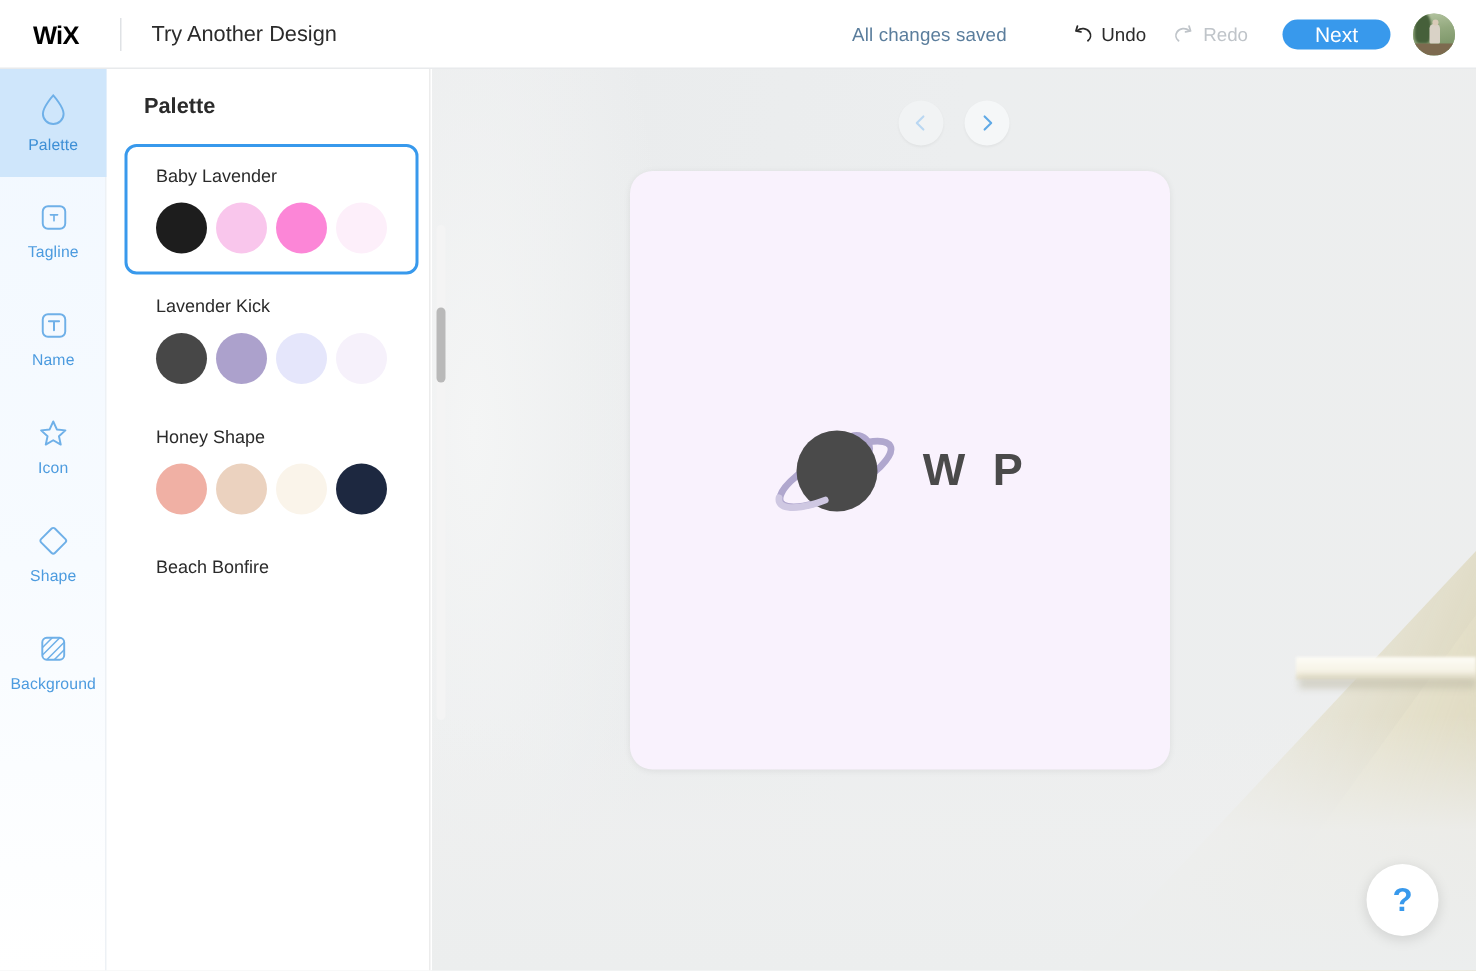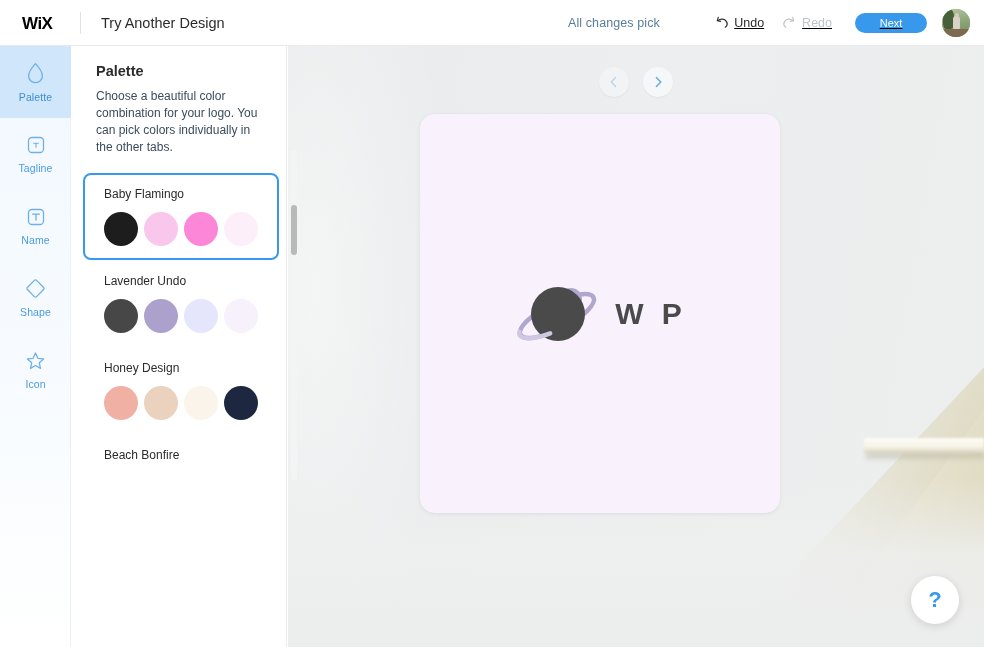--- a/index.html
+++ b/index.html
@@ -61,41 +61,40 @@
     font-size: 12.5px;
     color: #5a7d9c;
     letter-spacing: 0.1px;
   }
   .hdr-right {
     position: absolute;
     right: 14px;
     display: flex;
     align-items: center;
     gap: 0;
-    text-decoration: underline;
   }
   .undo-btn, .redo-btn {
     display: flex;
     align-items: center;
     gap: 5px;
     font-size: 12.5px;
     padding: 0 9px;
     cursor: pointer;
     color: #2b2b2b;
   }
   .redo-btn { color: #bfc4c9; cursor: default; }
   .arrow-ico { display: block; }
   .next-btn {
     margin-left: 14px;
     width: 72px;
     height: 20px;
     border-radius: 16px;
     background: #3899ec;
     color: #ffffff;
-    font-size: 11px;
+    font-size: 14px;
     border: none;
     cursor: pointer;
     font-family: "Liberation Sans", sans-serif;
     display: flex;
     align-items: center;
     justify-content: center;
   }
   .avatar {
     margin-left: 15px;
     width: 28px;
@@ -386,21 +385,21 @@
 
   <div class="header">
     <div class="wix-logo">
       <svg width="40" height="18" viewBox="0 0 40 18">
         <text x="0" y="15" font-family="Liberation Sans, sans-serif" font-size="17" font-weight="bold" fill="#000000" letter-spacing="-0.5">WiX</text>
       </svg>
     </div>
     <div class="header-divider"></div>
     <div class="header-title">Try Another Design</div>
 
-    <div class="saved-status">All changes pick</div>
+    <div class="saved-status">All changes saved</div>
 
     <div class="hdr-right">
       <div class="undo-btn">
         <svg class="arrow-ico" width="15" height="14" viewBox="0 0 15 14">
           <path d="M4.2 4.4 C6.6 2.3 10.6 2.7 12.3 5.3 C13.6 7.3 13.1 9.8 11.3 11.2" stroke="#2b2b2b" stroke-width="1.2" fill="none" stroke-linecap="round"></path>
           <path d="M4.3 1.4 L3.3 4.6 L6.6 5.3" stroke="#2b2b2b" stroke-width="1.2" fill="none" stroke-linecap="round" stroke-linejoin="round"></path>
         </svg>
         <span>Undo</span>
       </div>
       <div class="redo-btn">
@@ -440,66 +439,79 @@
 
     <div class="nav-item">
       <svg class="nav-ico" width="20" height="20" viewBox="0 0 20 20">
         <rect x="2.5" y="2.5" width="15" height="15" rx="3.5" fill="none" stroke="#6fb0e8" stroke-width="1.3"></rect>
         <path d="M6.6 7.2 L13.4 7.2 M10 7.2 L10 13.2" stroke="#6fb0e8" stroke-width="1.3" stroke-linecap="round"></path>
       </svg>
       <span class="nav-label">Name</span>
     </div>
 
     <div class="nav-item">
+      <svg class="nav-ico" width="21" height="20" viewBox="0 0 21 20">
+        <path d="M10.5 2 L12.9 7.3 L18.6 7.9 L14.3 11.8 L15.5 17.4 L10.5 14.5 L5.5 17.4 L6.7 11.8 L2.4 7.9 L8.1 7.3 Z" fill="none" stroke="#6fb0e8" stroke-width="1.3" stroke-linejoin="round"></path>
+      </svg>
+      <span class="nav-label">Icon</span>
+    </div>
+
+    <div class="nav-item">
       <svg class="nav-ico" width="21" height="21" viewBox="0 0 21 21">
         <rect x="4" y="4" width="13" height="13" rx="1.5" fill="none" stroke="#6fb0e8" stroke-width="1.3" transform="rotate(45 10.5 10.5)"></rect>
       </svg>
       <span class="nav-label">Shape</span>
     </div>
 
     <div class="nav-item">
-      <svg class="nav-ico" width="21" height="20" viewBox="0 0 21 20">
-        <path d="M10.5 2 L12.9 7.3 L18.6 7.9 L14.3 11.8 L15.5 17.4 L10.5 14.5 L5.5 17.4 L6.7 11.8 L2.4 7.9 L8.1 7.3 Z" fill="none" stroke="#6fb0e8" stroke-width="1.3" stroke-linejoin="round"></path>
-      </svg>
-      <span class="nav-label">Icon</span>
-    </div>
-
+      <svg class="nav-ico" width="21" height="21" viewBox="0 0 21 21">
+        <defs>
+          <clipPath id="hclip">
+              <rect x="3.2" y="3.2" width="14.6" height="14.6" rx="3"></rect>
+            </clipPath>
+        </defs>
+        <rect x="3.2" y="3.2" width="14.6" height="14.6" rx="3" fill="none" stroke="#6fb0e8" stroke-width="1.3"></rect>
+        <g clip-path="url(#hclip)" stroke="#6fb0e8" stroke-width="1">
+          <path d="M0 8 L8 0 M0 13 L13 0 M0 18 L18 0 M3 21 L21 3 M8 21 L21 8 M13 21 L21 13"></path>
+        </g>
+      </svg>
+      <span class="nav-label">Background</span>
+    </div>
   </div>
 
   <div class="panel">
     <div class="panel-inner">
       <div class="panel-title">Palette</div>
-      <div class="panel-desc">Choose a beautiful color combination for your logo. You can pick colors individually in the other tabs.</div>
 
       <div class="palette-list">
 
         <div class="palette-card selected">
-          <div class="palette-name">Baby Flamingo</div>
+          <div class="palette-name">Baby Lavender</div>
           <div class="swatch-row">
             <div class="swatch" style="background: rgb(29, 29, 29);"></div>
             <div class="swatch" style="background: rgb(249, 198, 236);"></div>
             <div class="swatch" style="background: rgb(252, 134, 215);"></div>
             <div class="swatch" style="background: rgb(253, 239, 250);"></div>
           </div>
         </div>
 
 
 
         <div class="palette-card">
-          <div class="palette-name">Lavender Undo</div>
+          <div class="palette-name">Lavender Kick</div>
           <div class="swatch-row">
             <div class="swatch" style="background: rgb(71, 71, 71);"></div>
             <div class="swatch" style="background: rgb(172, 161, 204);"></div>
             <div class="swatch" style="background: rgb(229, 230, 251);"></div>
             <div class="swatch" style="background: rgb(246, 241, 251);"></div>
           </div>
         </div>
 
         <div class="palette-card">
-          <div class="palette-name">Honey Design</div>
+          <div class="palette-name">Honey Shape</div>
           <div class="swatch-row">
             <div class="swatch" style="background: rgb(240, 176, 164);"></div>
             <div class="swatch" style="background: rgb(235, 210, 191);"></div>
             <div class="swatch" style="background: rgb(250, 244, 234);"></div>
             <div class="swatch" style="background: rgb(29, 40, 64);"></div>
           </div>
         </div>
 
         <div class="palette-card">
           <div class="palette-name">Beach Bonfire</div>

